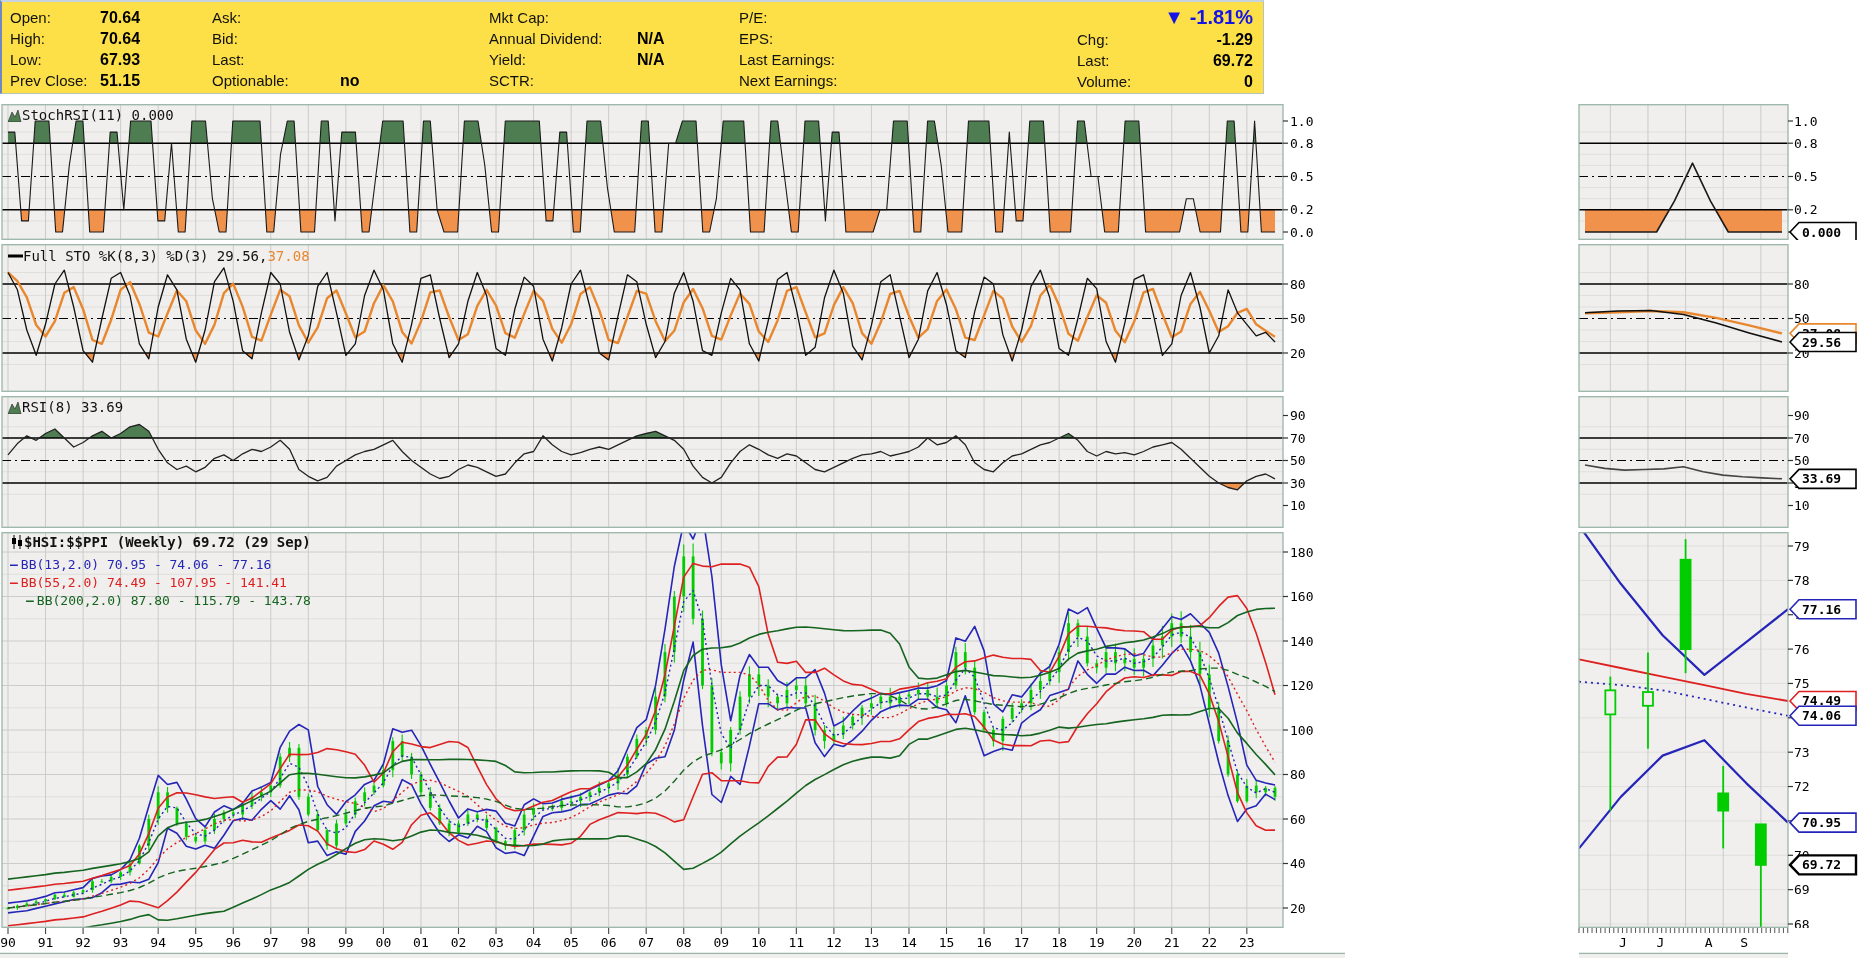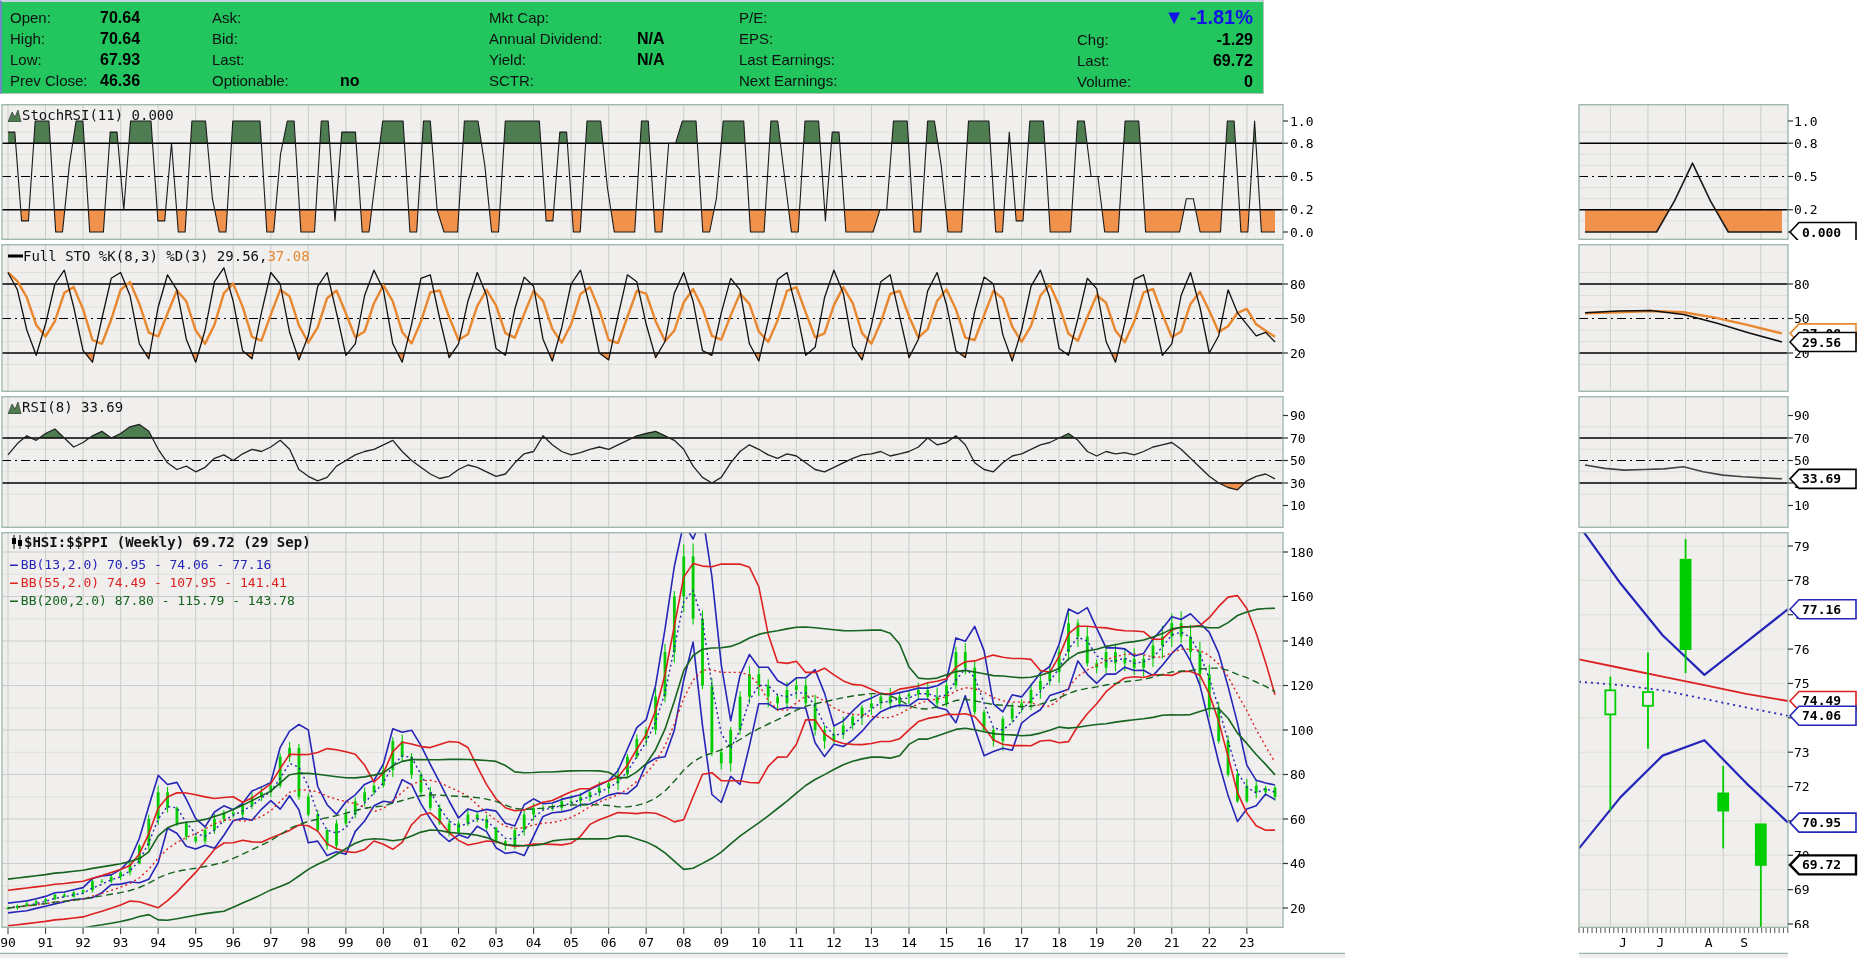--- a/index.html
+++ b/index.html
@@ -1,20 +1,20 @@
 <!DOCTYPE html>
 <html><head>
 <meta charset="utf-8">
 <style>
   html,body{margin:0;padding:0;background:#fff;}
   #app{position:relative;width:1860px;height:958px;background:#ffffff;
        font-family:"Liberation Sans",sans-serif;overflow:hidden;}
   
   .qheader{position:absolute;left:0;top:0;width:1264px;height:94px;
-           background:#22c55e;border:1px solid #b7c4ba;border-top:2px solid #c6d2de;
+           background:#fde047;border:1px solid #b7c4ba;border-top:2px solid #c6d2de;
            border-left:2px solid #6f87c2;box-sizing:border-box;}
   .qcol{position:absolute;top:5px;}
   .qrow{height:21px;line-height:21px;font-size:15px;color:#111;white-space:nowrap;}
   .qlab{display:inline-block;}
   .qval{font-weight:bold;font-size:16px;color:#000;}
   .c1{left:8px;}  .c1 .qlab{width:90px;}
   .c2{left:210px;}.c2 .qlab{width:128px;}
   .c3{left:487px;}.c3 .qlab{width:148px;}
   .c4{left:737px;}
   .chgbox{position:absolute;top:3px;right:10px;width:176px;text-align:right;}
@@ -40,21 +40,21 @@
 </head>
 <body>
 
 <div id="app">
 
   <div class="qheader">
     <div class="qcol c1">
       <div class="qrow"><span class="qlab">Open:</span><span class="qval">70.64</span></div>
       <div class="qrow"><span class="qlab">High:</span><span class="qval">70.64</span></div>
       <div class="qrow"><span class="qlab">Low:</span><span class="qval">67.93</span></div>
-      <div class="qrow"><span class="qlab">Prev Close:</span><span class="qval">46.36</span></div>
+      <div class="qrow"><span class="qlab">Prev Close:</span><span class="qval">51.15</span></div>
     </div>
     <div class="qcol c2">
       <div class="qrow"><span class="qlab">Ask:</span><span class="qval"></span></div>
       <div class="qrow"><span class="qlab">Bid:</span><span class="qval"></span></div>
       <div class="qrow"><span class="qlab">Last:</span><span class="qval"></span></div>
       <div class="qrow"><span class="qlab">Optionable:</span><span class="qval">no</span></div>
     </div>
     <div class="qcol c4">
       <div class="qrow"><span class="qlab">P/E:</span></div>
       <div class="qrow"><span class="qlab">EPS:</span></div>
@@ -972,15 +972,15 @@
     <svg width="14" height="14">
       <line x1="4" y1="0" x2="4" y2="14" stroke="#000" stroke-width="1"></line>
         <rect x="2" y="3" width="4" height="6" fill="#000"></rect>
       <line x1="10" y1="0" x2="10" y2="14" stroke="#000" stroke-width="1"></line>
         <rect x="8" y="5" width="4" height="6" fill="#000"></rect>
     </svg>
     <span>$HSI:$$PPI (Weekly) 69.72 (29 Sep)</span>
   </div>
   <div class="leg lg0" style="left:10px;top:557px;"><span class="sw">—</span><span>BB(13,2.0) 70.95 - 74.06 - 77.16</span></div>
   <div class="leg lg1" style="left:10px;top:575px;"><span class="sw">—</span><span>BB(55,2.0) 74.49 - 107.95 - 141.41</span></div>
-  <div class="leg lg2" style="left:10px;top:593px;"><span class="sw">—</span><span>BB(200,2.0) 87.80 - 115.79 - 143.78</span></div>
+  <div class="leg lg2" style="left:10px;top:593px;padding-left:16px;"><span class="sw">—</span><span>BB(200,2.0) 87.80 - 115.79 - 143.78</span></div>
 
 </div>
 
 </body></html>

